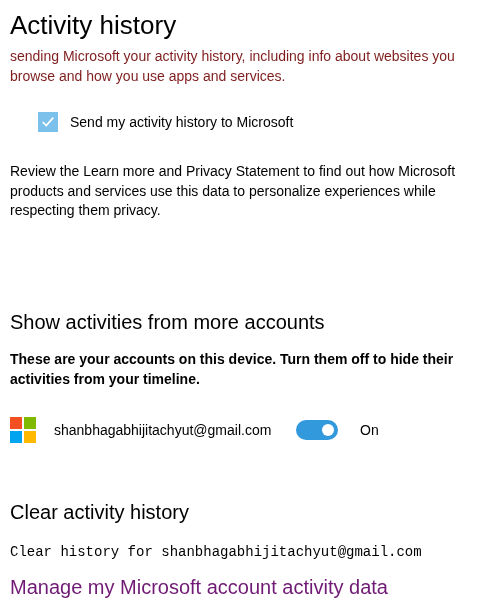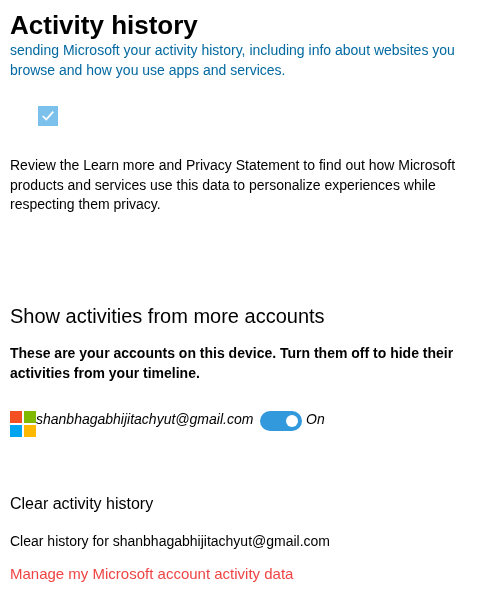--- a/index.html
+++ b/index.html
@@ -11,27 +11,28 @@
       font-family: "Segoe UI", -apple-system, sans-serif;
       background: #ffffff;
       color: #000000;
       width: 502px;
       height: 609px;
       padding: 10px 10px 10px 10px;
       font-size: 14px;
     }
     .page-title {
       font-size: 26px;
-      font-weight: 700;
+      font-weight: 400;
+      margin-bottom: 6px;
     }
     .description {
       font-size: 14px;
       line-height: 1.4;
       margin-bottom: 26px;
-      color: #0369a1;
+      color: #7f1d1d;
     }
     .checkbox-row {
       display: flex;
       align-items: center;
       gap: 12px;
       margin-left: 28px;
       margin-bottom: 30px;
     }
     .checkbox {
       width: 20px;
@@ -58,22 +59,23 @@
       margin-bottom: 16px;
     }
     .section-description {
       font-size: 14px;
       line-height: 1.4;
       margin-bottom: 28px;
       font-weight: bold;
     }
     .account-row {
       display: flex;
+      align-items: center;
+      gap: 18px;
       margin-bottom: 58px;
-      font-style: italic;
     }
     .ms-logo {
       width: 26px;
       height: 26px;
       display: grid;
       grid-template-columns: 1fr 1fr;
       grid-template-rows: 1fr 1fr;
       gap: 2px;
       flex-shrink: 0;
     }
@@ -106,49 +108,51 @@
       border-radius: 50%;
       position: absolute;
       top: 4px;
       right: 4px;
     }
     .toggle-label {
       font-size: 14px;
       margin-left: 4px;
     }
     .clear-heading {
-      font-size: 16px;
+      font-size: 20px;
       font-weight: 400;
       margin-bottom: 20px;
     }
     .clear-text {
       font-size: 14px;
       margin-bottom: 16px;
+      font-family: Liberation Mono, monospace;
     }
     .link {
-      color: #ef4444;
-      font-size: 15px;
+      color: #701a75;
+      font-size: 20px;
       cursor: pointer;
     }
   </style>
 </head>
 <body>
 
 
 
 <h1 class="page-title">Activity history</h1>
 
 <p class="description">sending Microsoft your activity history, including info about websites you browse and how you use apps and services.</p>
 
 <div class="checkbox-row">
   <div class="checkbox">
     <svg viewBox="0 0 16 16">
       <path d="M2 8 L6 12 L14 3" stroke="#ffffff" stroke-width="2" fill="none"></path>
     </svg>
   </div>
+  <span>Send my activity history to Microsoft</span>
 </div>
 
 <p class="review-text">Review the Learn more and Privacy Statement to find out how Microsoft products and services use this data to personalize experiences while respecting them privacy.</p>
 
 <h2 class="section-heading">Show activities from more accounts</h2>
 
 <p class="section-description">These are your accounts on this device. Turn them off to hide their activities from your timeline.</p>
 
 <div class="account-row">
   <div class="ms-logo">

